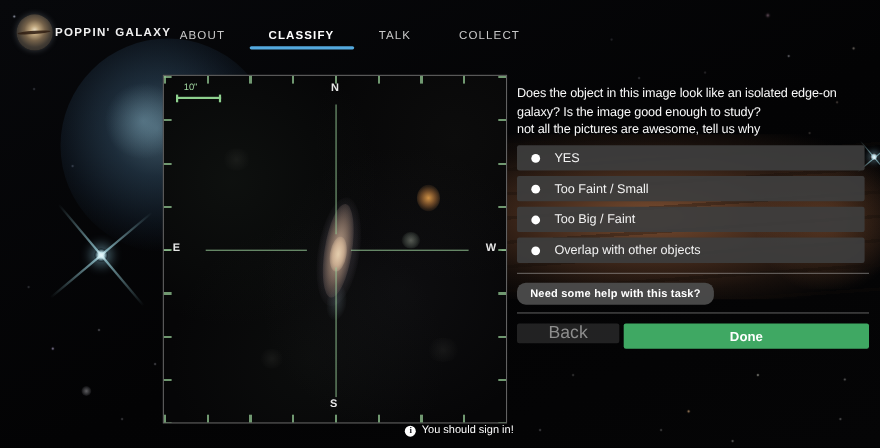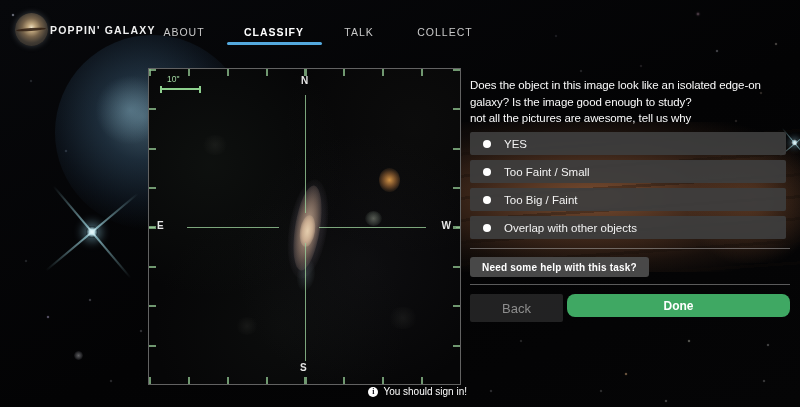--- a/index.html
+++ b/index.html
@@ -102,27 +102,27 @@
 
   
   .question{position:absolute;left:470px;top:77px;width:326px;font-size:11.5px;letter-spacing:-0.1px;
     line-height:16.5px;color:#fafafa;}
   .options{position:absolute;left:470px;top:132px;width:316px;}
   .option{height:23px;margin-bottom:5px;background:rgba(61,61,61,.93);border-radius:2px;
     display:flex;align-items:center;padding-left:13px;color:#f2f2f2;font-size:11.5px;cursor:pointer;text-align:right;}
   .radio{width:8px;height:8px;border-radius:50%;background:#fff;margin-right:13px;flex:none;}
   .divider{position:absolute;left:470px;width:320px;height:1px;background:rgba(185,185,185,.48);}
   .div1{top:248px;} .div2{top:284px;}
-  .help-btn{position:absolute;left:470px;top:257px;height:20px;padding:0 12px;border-radius:3px;
+  .help-btn{position:absolute;left:470px;top:257px;height:20px;padding:0 12px;border-radius:8px;
     background:rgba(76,76,76,.95);color:#fff;font-size:10px;font-weight:bold;letter-spacing:.2px;
     display:inline-flex;align-items:center;cursor:pointer;}
-  .back-btn{position:absolute;left:470px;top:294px;width:93px;height:28px;border-radius:2px;
-    background:rgba(44,44,44,.78);color:#8d8d8d;font-size:13px;
+  .back-btn{position:absolute;left:470px;top:294px;width:93px;height:18px;border-radius:2px;
+    background:rgba(44,44,44,.78);color:#8d8d8d;font-size:16px;
     display:flex;align-items:center;justify-content:center;cursor:pointer;}
-  .done-btn{position:absolute;left:567px;top:294px;width:223px;height:23px;border-radius:8px;
+  .done-btn{position:absolute;left:567px;top:294px;width:223px;height:23px;border-radius:2px;
     color:#fff;font-size:12px;font-weight:bold;display:flex;align-items:center;justify-content:center;cursor:pointer;}
 
   
   .signin{position:absolute;right:333px;top:386px;display:flex;align-items:center;gap:5px;
     color:#fff;font-size:10px;cursor:pointer;}
   .info-icon{width:10px;height:10px;border-radius:50%;background:#fff;color:#15151c;
     font-size:8px;font-weight:bold;font-family:"Liberation Serif",serif;
     display:flex;align-items:center;justify-content:center;line-height:10px;flex:none;}
 </style>
 </head>

